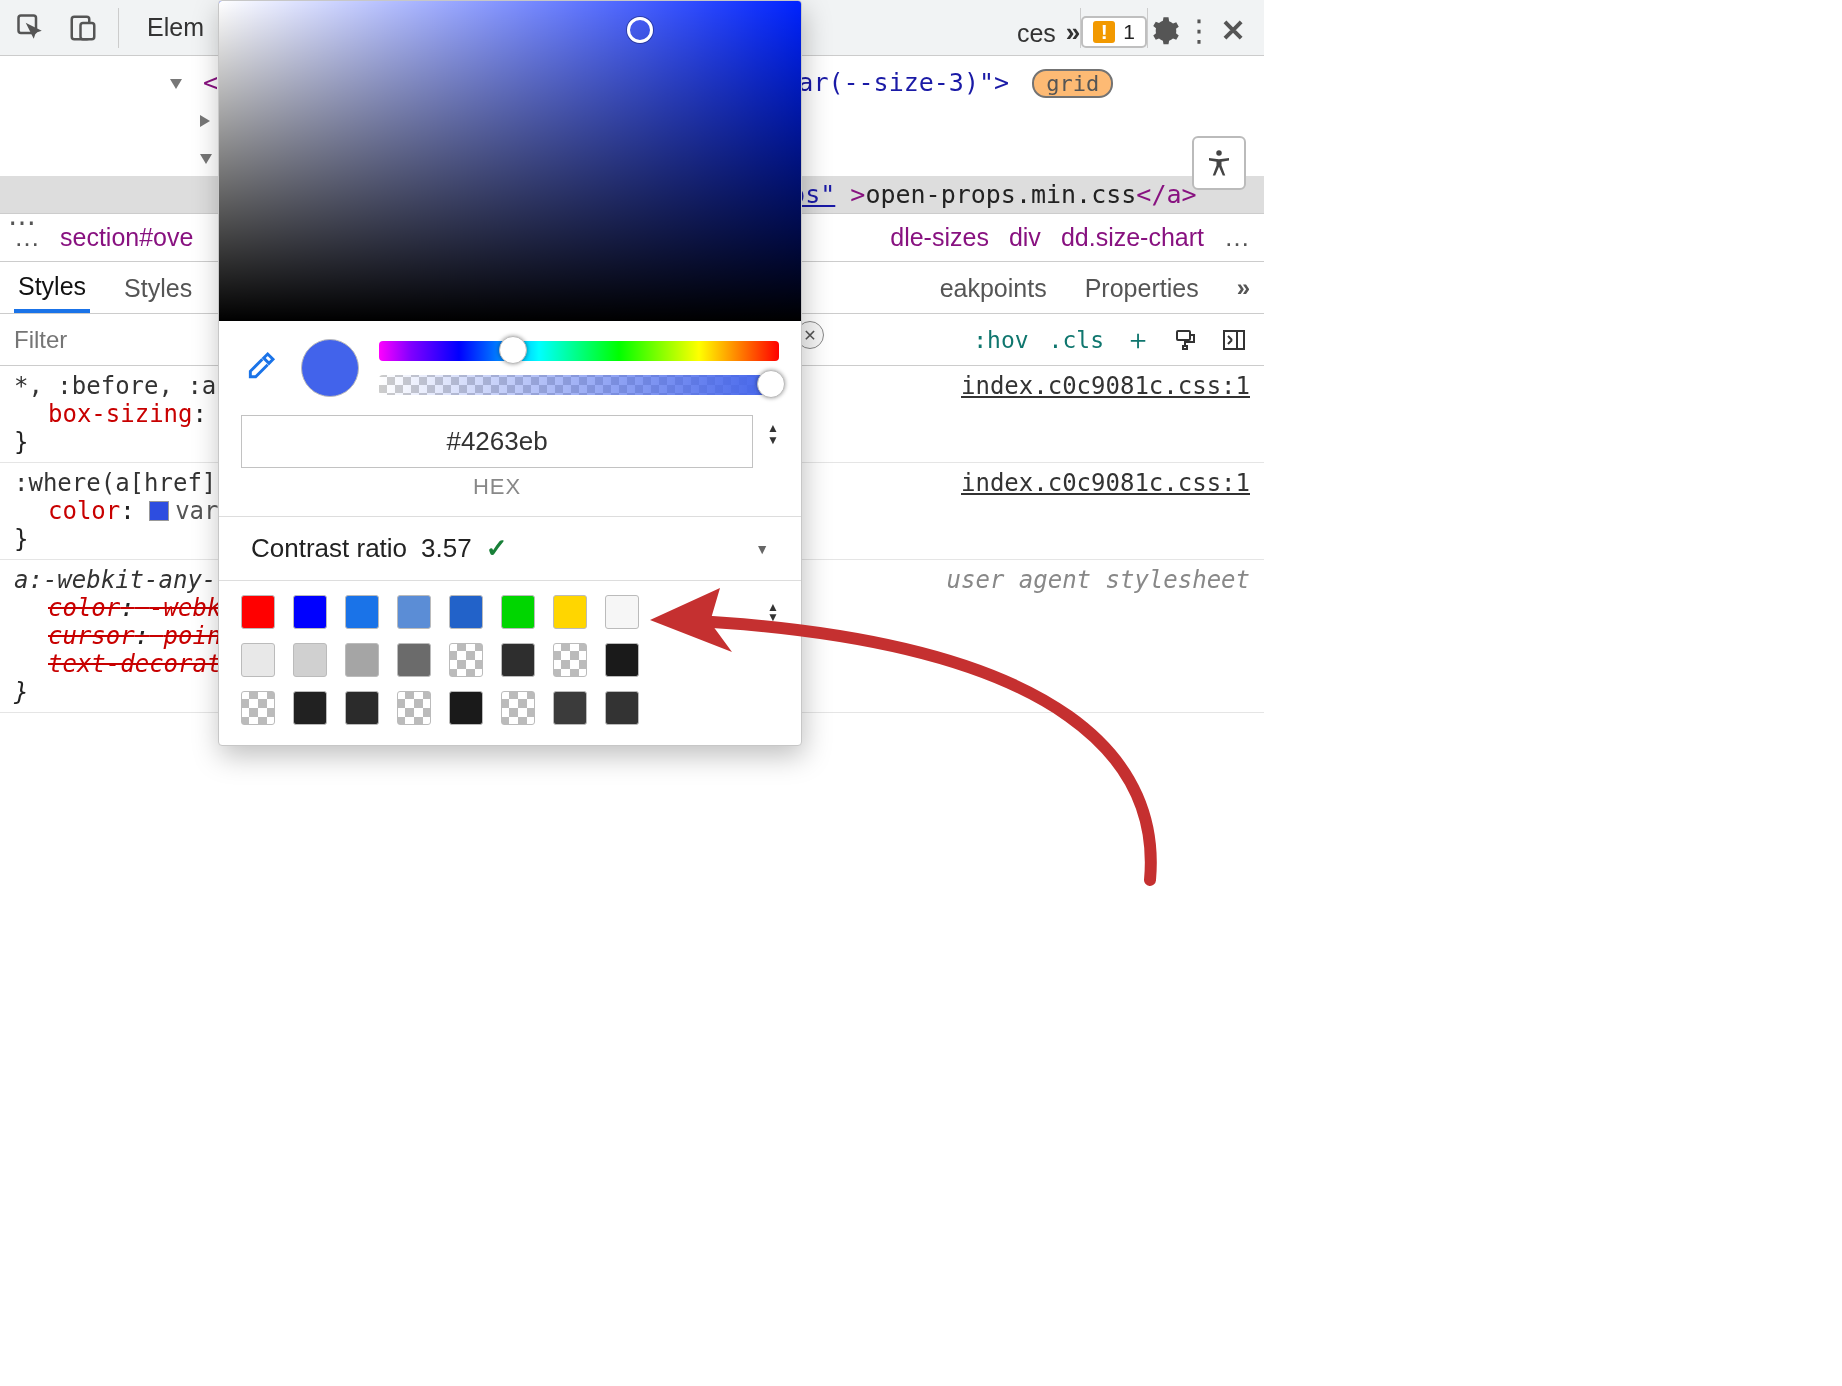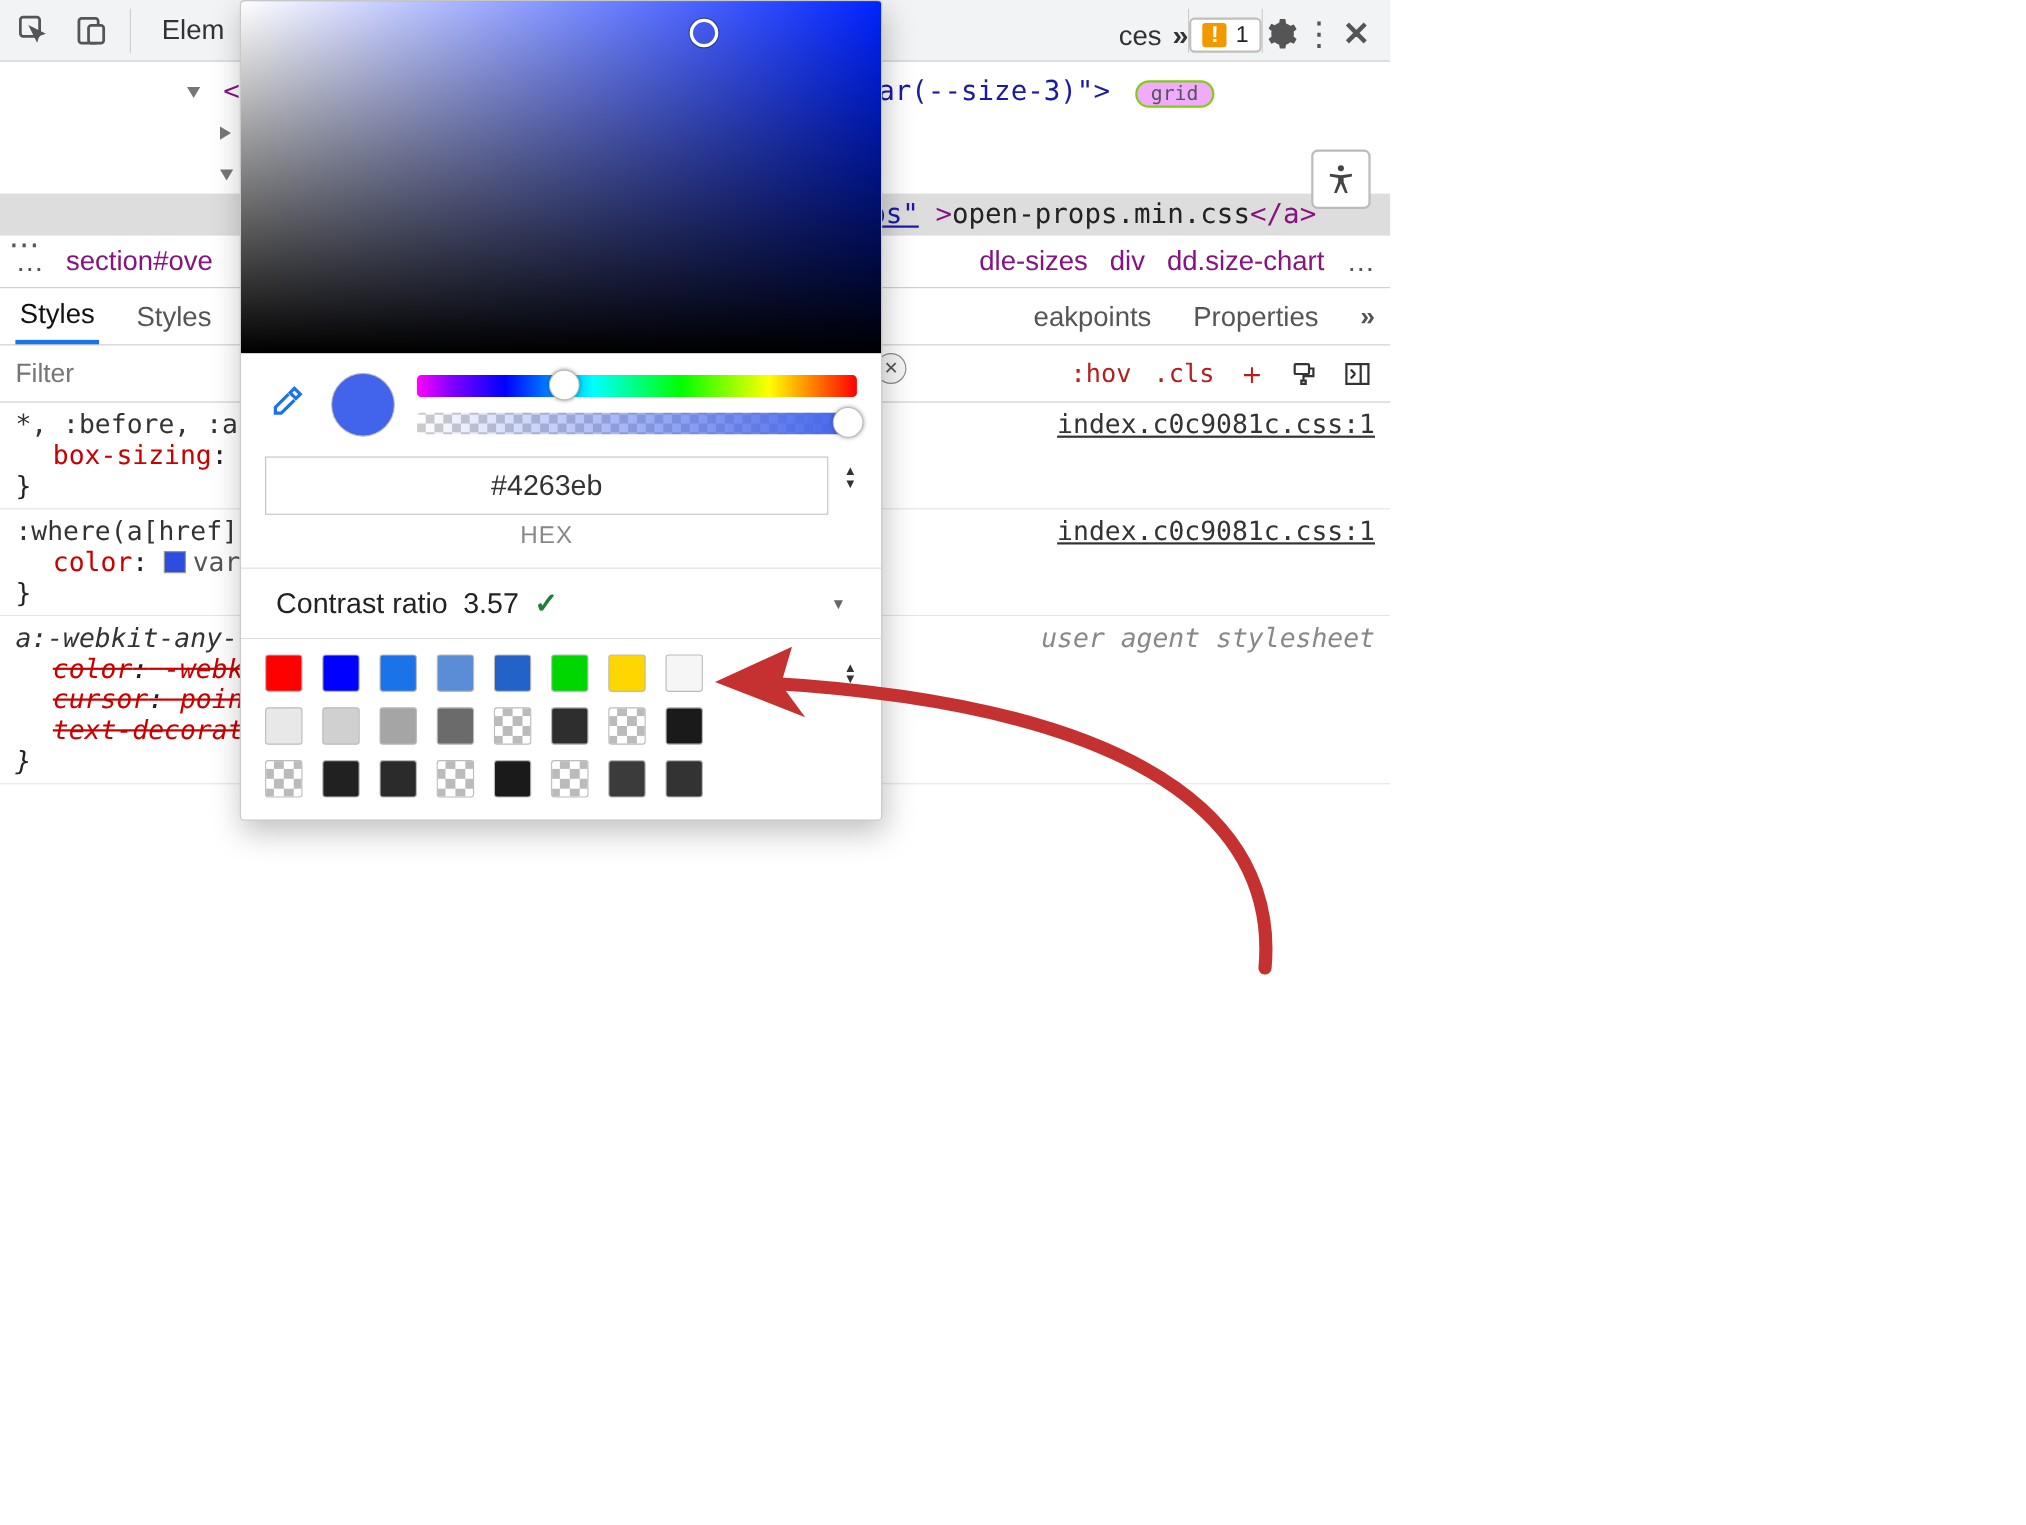--- a/index.html
+++ b/index.html
@@ -46,22 +46,22 @@
   .dom-area { position: relative; padding: 8px 0 0 0; }
   .dom-line { font-family: Menlo, Consolas, monospace; font-size: 25px; padding: 4px 0 4px 170px; color: #292929; white-space: nowrap; }
   .tri { display:inline-block; width:0;height:0; border-left:6px solid transparent; border-right:6px solid transparent; border-top:10px solid #777; margin-right:6px; vertical-align:2px;}
   .tri.right { border-top:6px solid transparent; border-bottom:6px solid transparent; border-left:10px solid #777; border-right:none; }
   .tag-punct { color: #881280; }
   .attr-val { color: #1a1aa6; text-decoration: underline; }
   .txt { color: #222; }
   .dom-ellipsis { position:absolute; left:8px; top:150px; font-size:28px; color:#555; }
   .dom-highlight { background: #ddd; }
   .grid-badge {
-    display:inline-block; border:2px solid #84cc16; border-radius:14px;
-    padding:0 12px; font-size:18px; color:#555; background:#f0abfc; margin-left:8px;
+    display:inline-block; border:2px solid #737373; border-radius:14px;
+    padding:0 12px; font-size:22px; color:#555; background:#fdba74; margin-left:8px;
   }
   .a11y-btn {
     position:absolute; right:18px; top:80px;
     width:54px; height:54px; border:2px solid #bbb; border-radius:6px; background:#fff;
     display:flex; align-items:center; justify-content:center;
   }
   .close-pill {
     position:absolute; right:440px; top:265px;
     width:28px; height:28px; border:1px solid #888; border-radius:14px;
     display:flex; align-items:center; justify-content:center; color:#555; font-size:16px; background:#f6f6f6;
@@ -84,21 +84,21 @@
 
   
   .filter-row {
     display:flex; align-items:center; border-bottom:1px solid #ccc;
     height:52px;
   }
   .filter-input {
     flex:1; border:none; outline:none; font-size:24px; padding:0 14px; color:#888;
     background: #fff;
   }
-  .filter-tools { display:flex; align-items:center; gap:20px; padding:0 16px; font-family: Menlo, monospace; font-size:23px; color:#b91c1c; }
+  .filter-tools { display:flex; align-items:center; gap:20px; padding:0 16px; font-family: Menlo, monospace; font-size:23px; color:#0f766e; }
   .tool-ic { width:28px; height:28px; display:inline-flex; align-items:center; justify-content:center;}
 
   
   .rules { font-family: Menlo, Consolas, monospace; font-size:24px; }
   .rule-block { padding:6px 14px 6px 14px; border-bottom:1px solid #e5e5e5;}
   .selector { color:#333; }
   .prop { color:#c80000; padding-left:34px;}
   .prop .col {color:#222;}
   .src-link { float:right; color:#333; text-decoration: underline; font-size:24px;}
   .ua { float:right; color:#888; font-style:italic; font-size:24px; }

